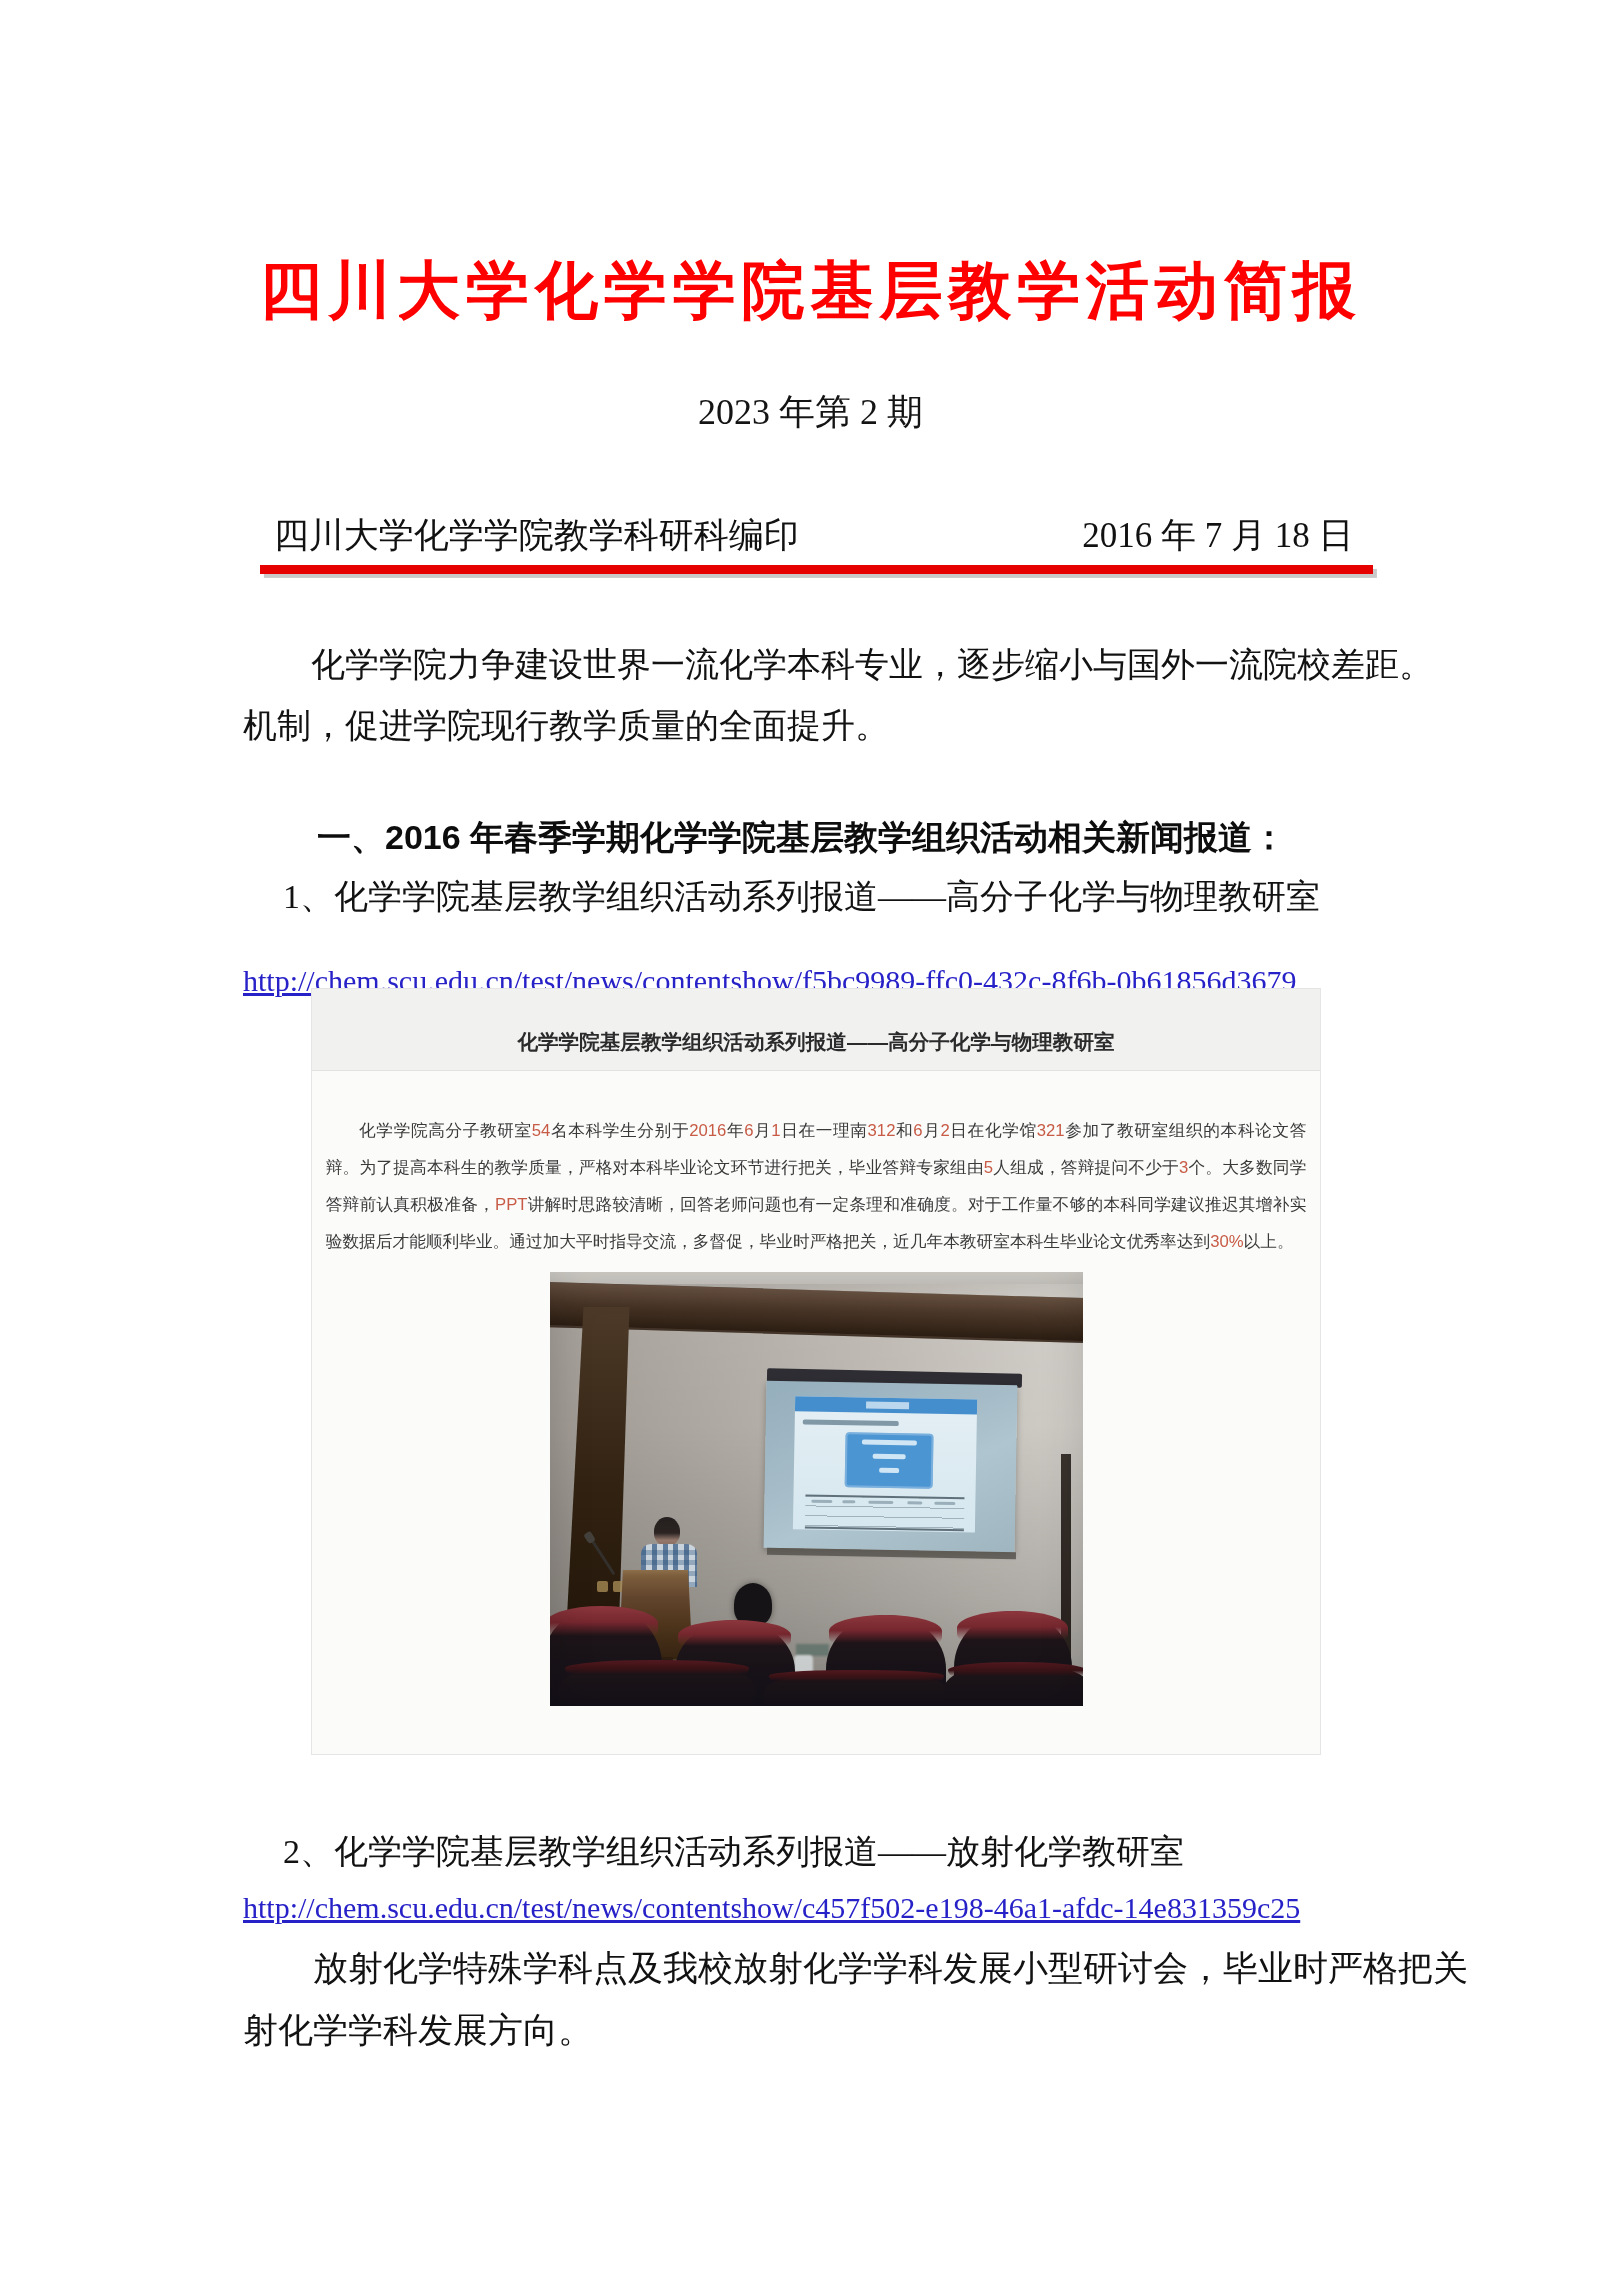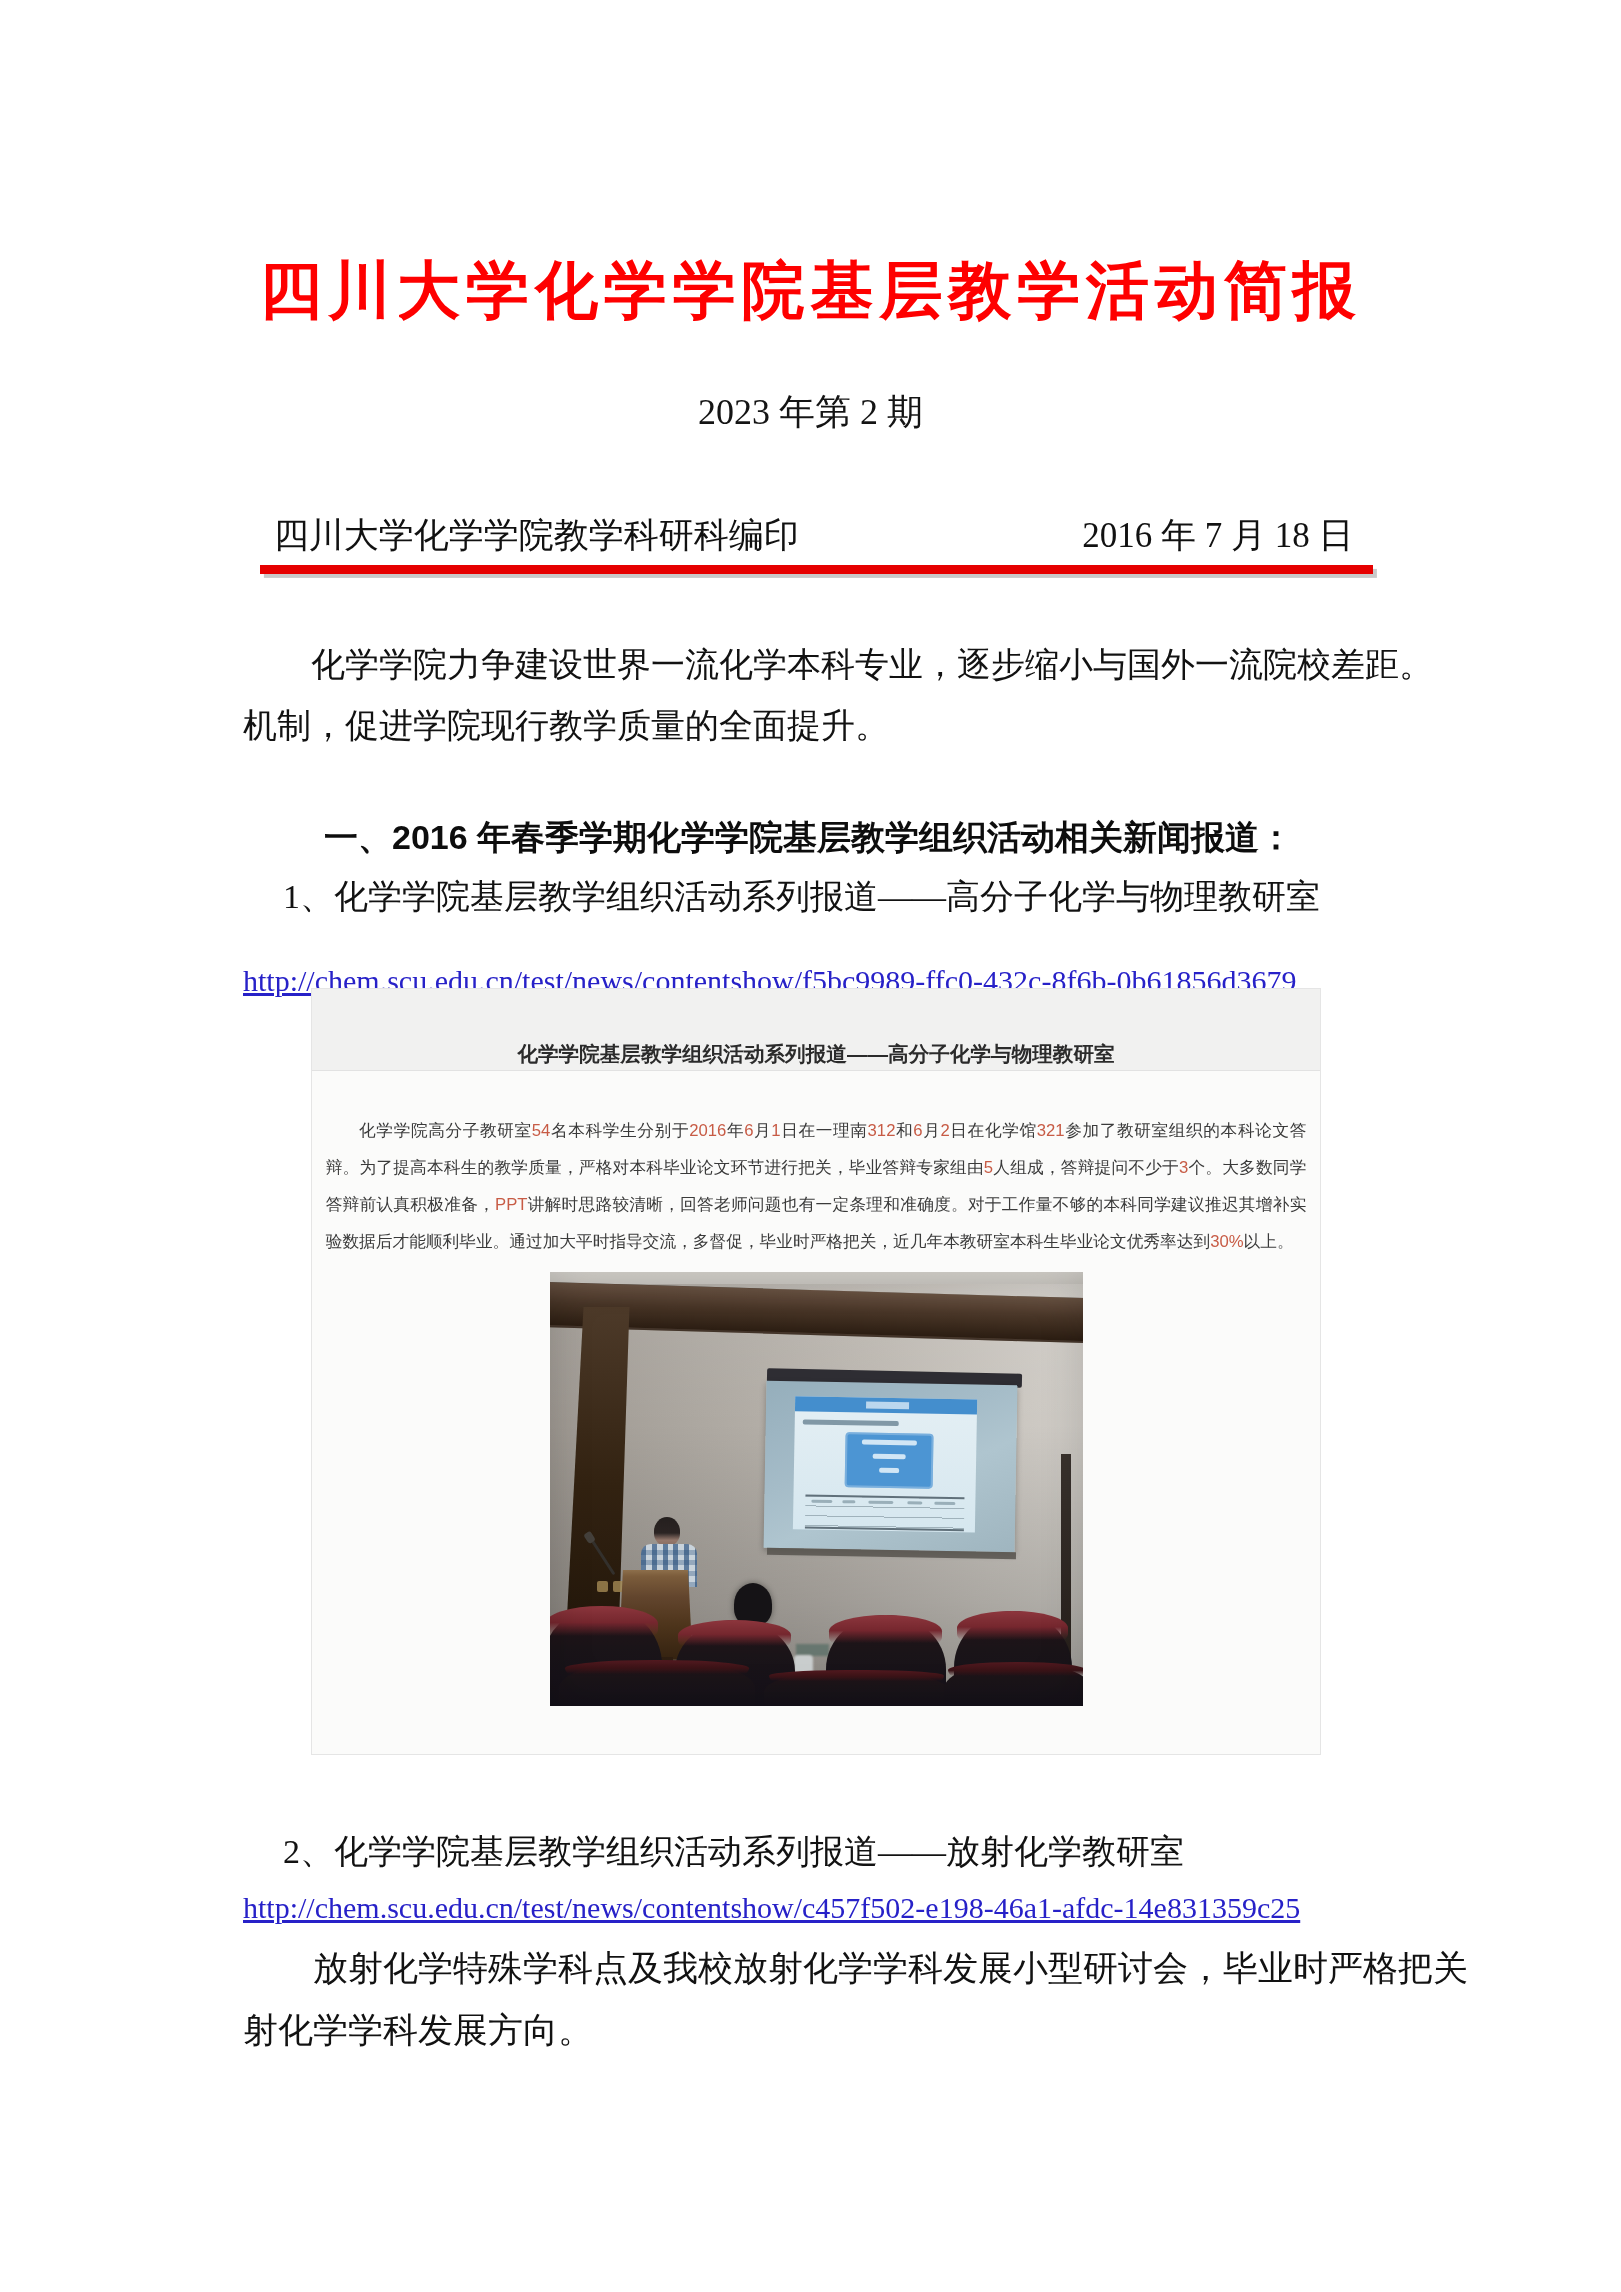--- a/index.html
+++ b/index.html
@@ -26,21 +26,21 @@
   .red-rule{
     position:absolute;top:565px;left:260px;width:1113px;height:8.8px;
     background:#e60000;box-shadow:3.9px 3.9px 0 #c9c9c9;
   }
   .intro{
     position:absolute;top:634px;left:243px;width:1221px;
     font-size:34px;line-height:61px;color:#121212;text-align:justify;
   }
   .intro .para-line{white-space:nowrap;}
   .section-heading{
-    position:absolute;top:815px;left:324px;
+    position:absolute;top:815px;left:317px;
     font-family:"Liberation Sans","DejaVu Sans",sans-serif;
     font-size:34px;font-weight:bold;color:#0d0d0d;white-space:nowrap;
   }
   .item-label{
     position:absolute;left:283px;font-size:34px;color:#121212;white-space:nowrap;
   }
   .item1-label{top:874px;}
   .item2-label{top:1829px;}
   .doc-link{
     position:absolute;left:243px;font-size:30px;color:#2721c8;
@@ -56,21 +56,21 @@
 
   
   .embed{
     position:absolute;top:988px;left:311px;width:1010px;height:767px;
     background:#fbfbfa;border:1px solid #e5e5e5;box-sizing:border-box;
     font-family:"Liberation Sans","DejaVu Sans",sans-serif;overflow:hidden;
   }
   .embed-header{
     height:82px;background:#f1f1f0;border-bottom:1px solid #e2e2e2;
     display:flex;align-items:flex-end;justify-content:center;box-sizing:border-box;
-    padding-bottom:2px;
+    padding-bottom:14px;
   }
   .embed-title{font-size:20.6px;font-weight:bold;color:#2b2b2b;}
   .embed-meta{
     margin:25.5px 0 0 13.7px;font-size:16.7px;color:#444;height:23.5px;
   }
   .embed-meta .lbl{font-weight:bold;color:#333;}
   .embed-meta .src{color:#9a9a9a;margin:0 41px 0 5.9px;}
   .embed-meta .tim{margin-left:5.9px;color:#3d3d3d;}
   .embed-article{
     margin:41px 13.7px 0 13.7px;font-size:16.7px;line-height:37px;color:#3a3a3a;

